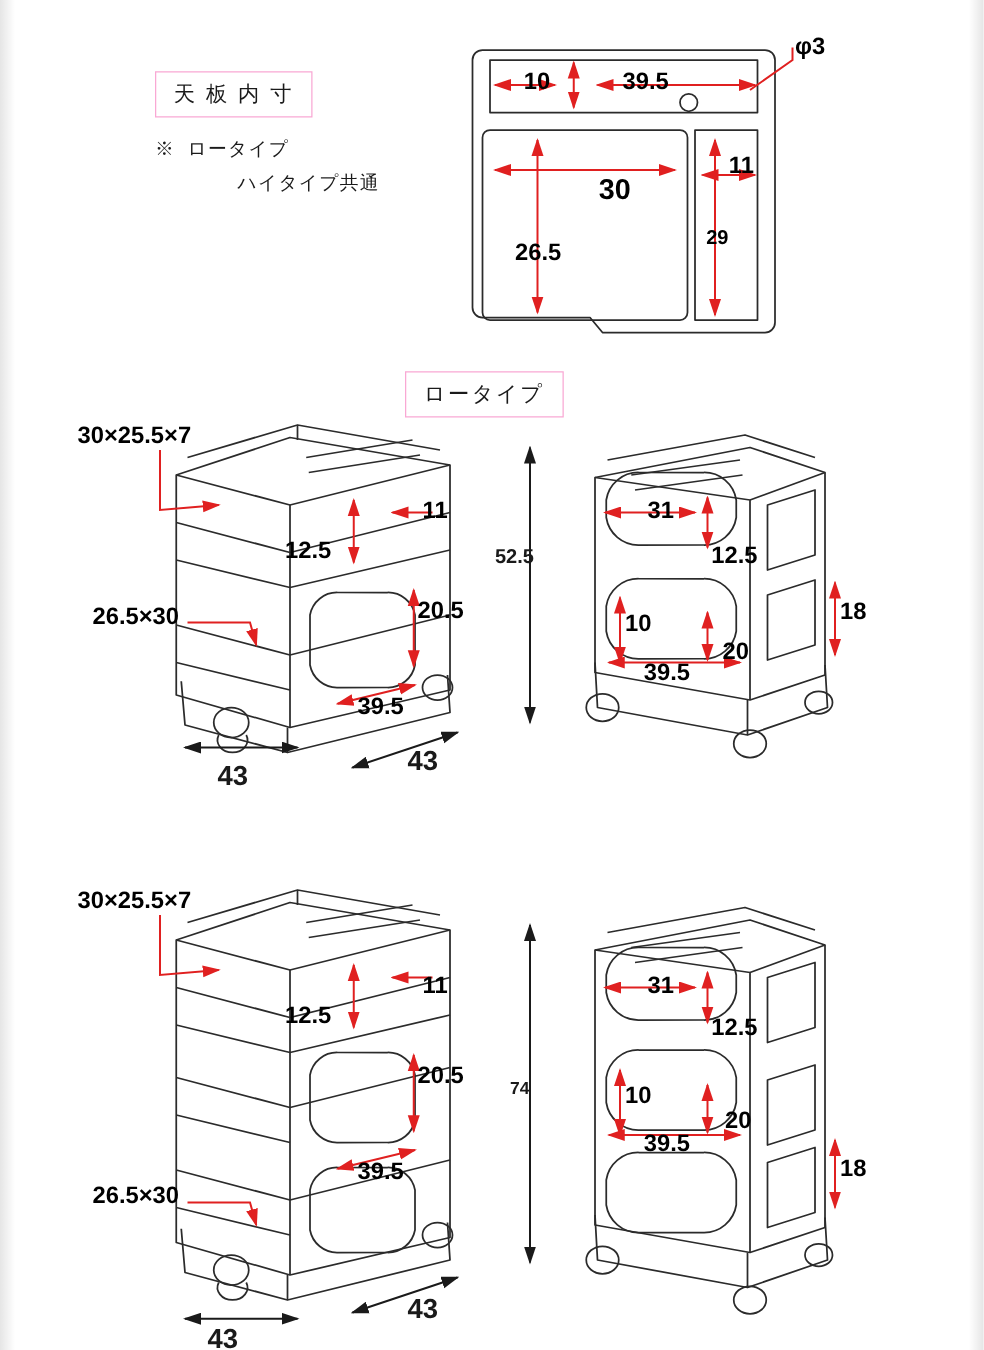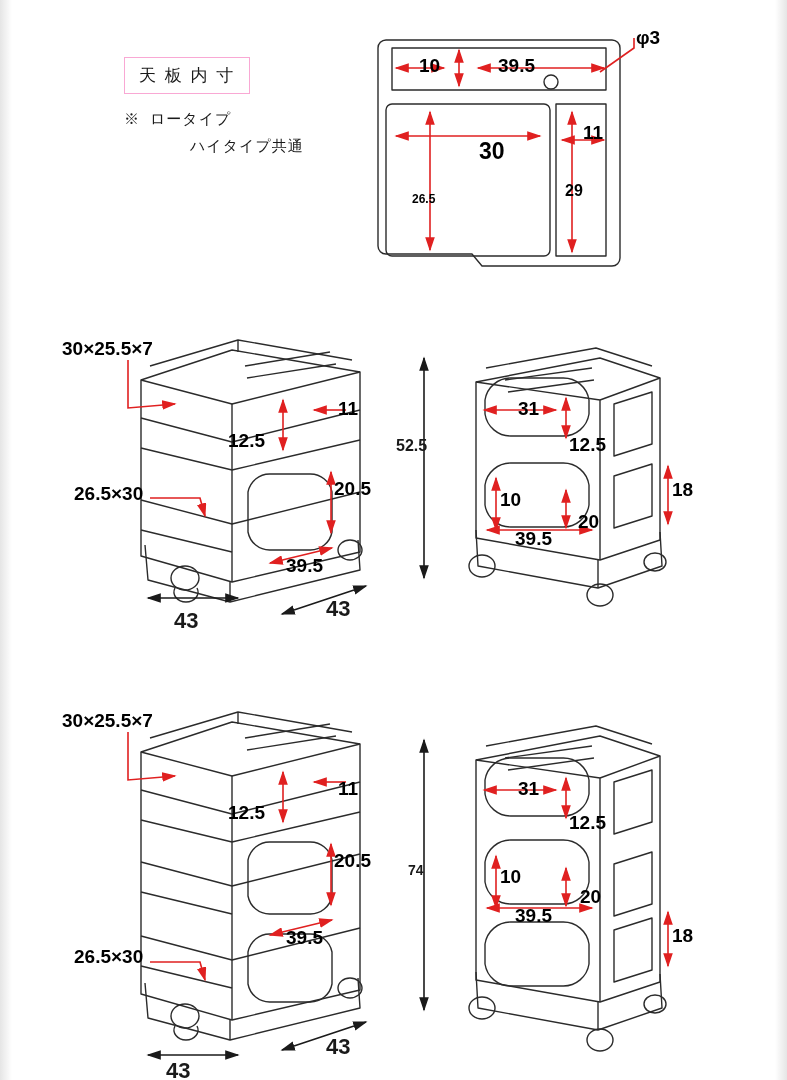--- a/index.html
+++ b/index.html
@@ -242,24 +242,25 @@
   </svg>
 
   <div class="boxlabel" style="left:124px; top:57px;">天 板 内 寸</div>
   <div class="note" style="left:124px; top:110px;">※ ロータイプ</div>
   <div class="note" style="left:144px; top:137px;margin-left:46px;">ハイタイプ共通</div>
 
   <div class="lbl" style="left:419px; top:55px; font-size:19px;">10</div>
   <div class="lbl" style="left:498px; top:55px; font-size:19px;">39.5</div>
   <div class="lbl" style="left:636px; top:27px; font-size:19px;">φ3</div>
   <div class="lbl" style="left:479px; top:138px; font-size:23px;">30</div>
-  <div class="lbl" style="left:412px; top:192px; font-size:12px;">26.5</div>
+  <div class="lbl" style="left:412px; top:192px; font-size:19px;">26.5</div>
   <div class="lbl" style="left:583px; top:122px; font-size:19px;">11</div>
   <div class="lbl" style="left:565px; top:182px; font-size:16px;">29</div>
 
+  <div class="boxlabel" style="left:324px; top:297px;">ロータイプ</div>
 
   <div class="lbl" style="left:62px; top:338px; font-size:19px;">30×25.5×7</div>
   <div class="lbl" style="left:338px; top:398px; font-size:19px;">11</div>
   <div class="lbl" style="left:228px; top:430px; font-size:19px;">12.5</div>
   <div class="lbl" style="left:334px; top:478px; font-size:19px;">20.5</div>
   <div class="lbl" style="left:286px; top:555px; font-size:19px;">39.5</div>
   <div class="lbl" style="left:74px; top:483px; font-size:19px;">26.5×30</div>
 
   <div class="lbl-black" style="left:396px; top:437px; font-size:16px;">52.5</div>
   <div class="lbl-black" style="left:174px; top:608px; font-size:22px;">43</div>

